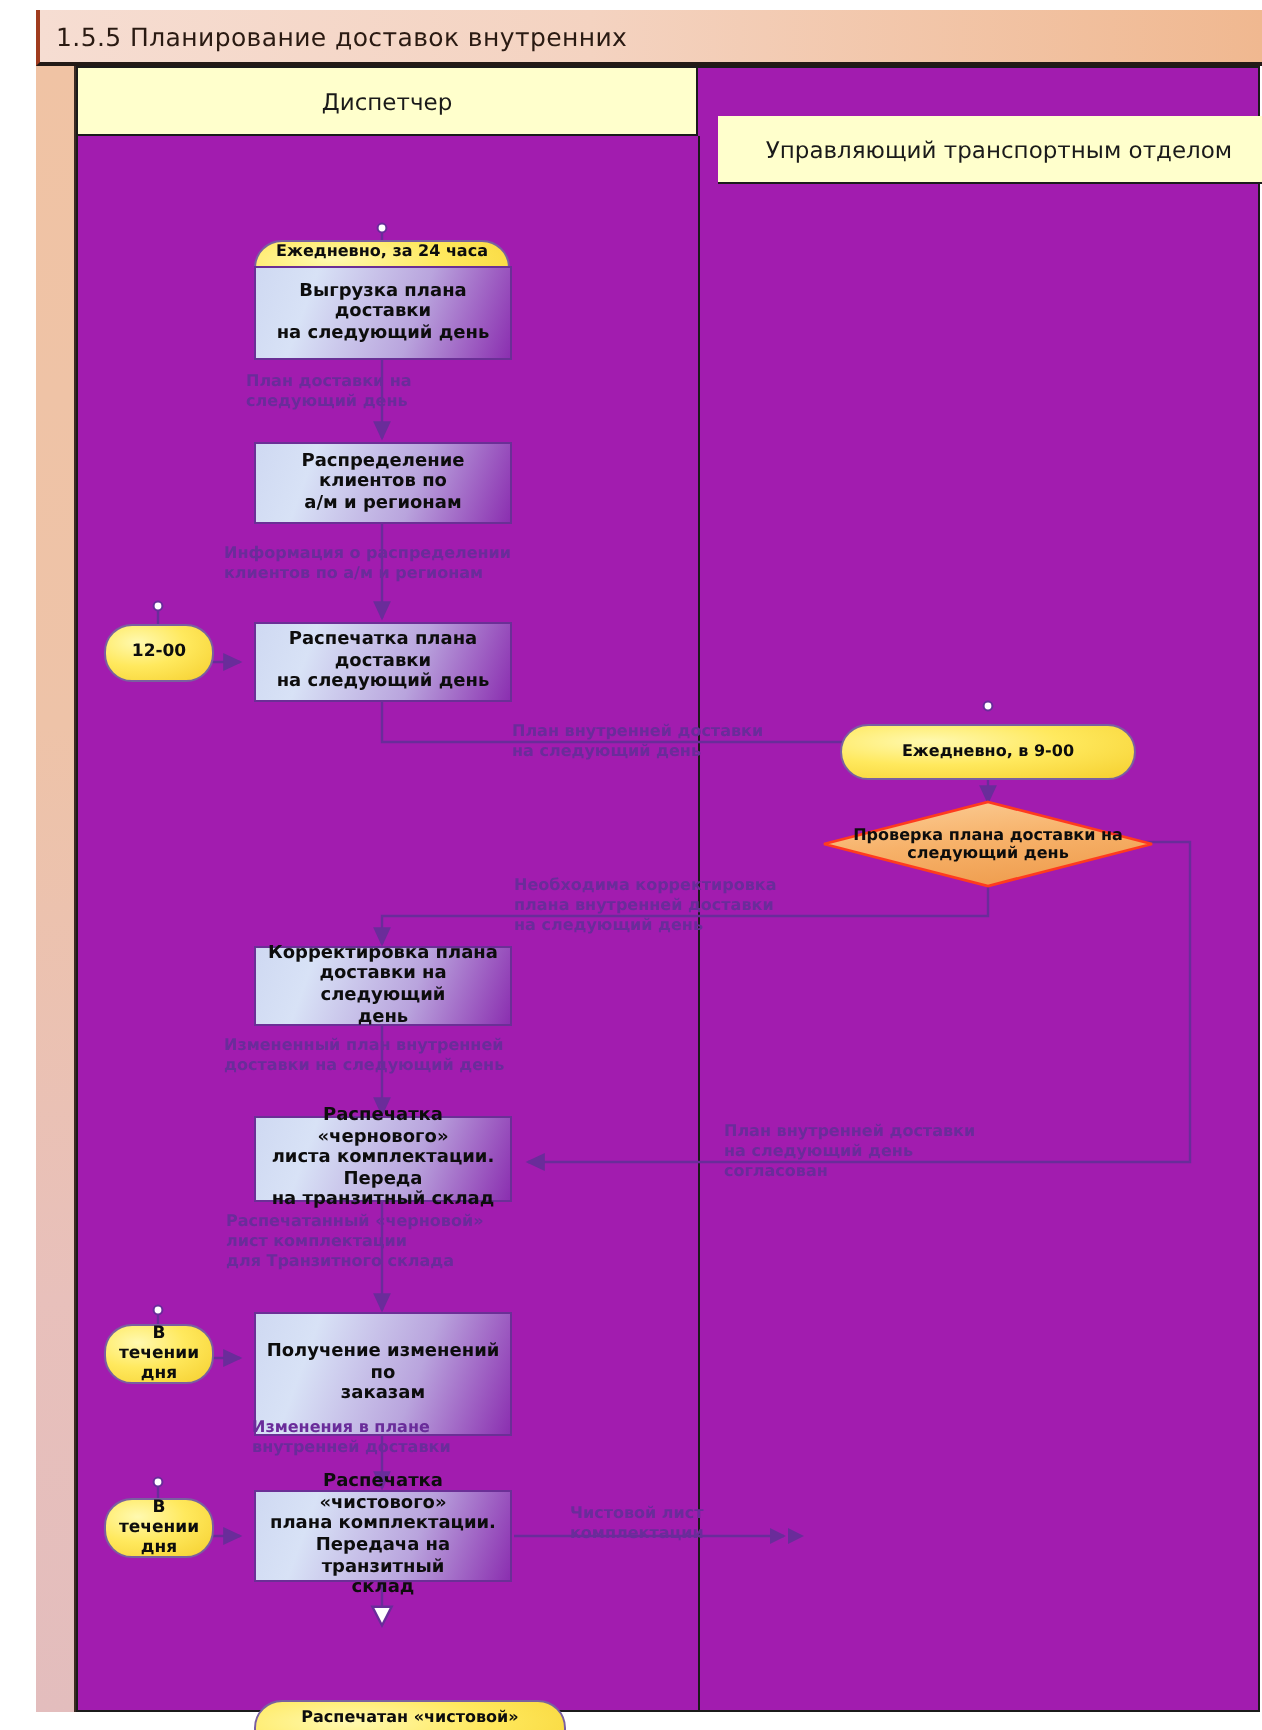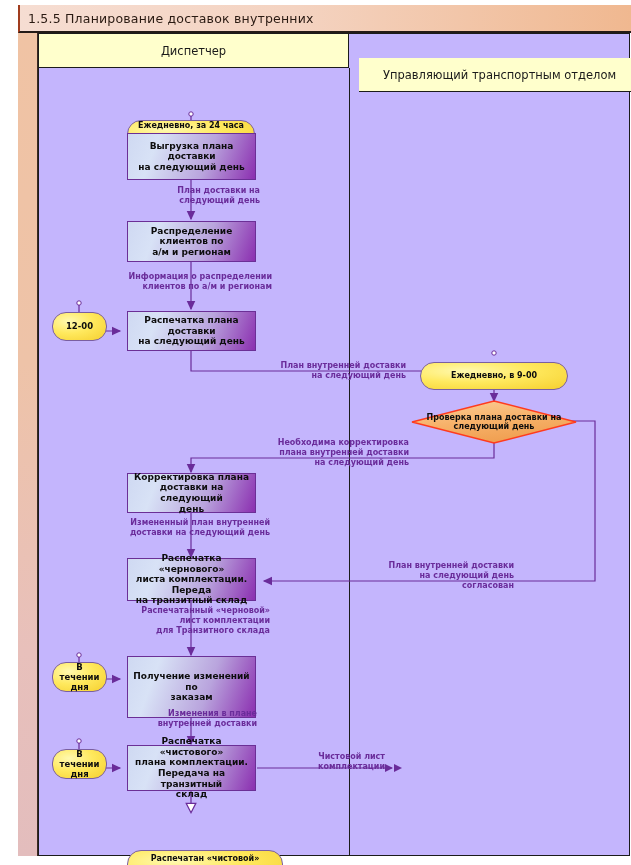--- a/index.html
+++ b/index.html
@@ -42,21 +42,21 @@
     letter-spacing: .2px;
     white-space: nowrap;
   }
 
   
   .lane-frame {
     position: absolute;
     left: 38px; top: 33px;
     width: 592px; height: 823px;
     border: 1px solid #1b1b1b;
-    background: #c4b5fd;
+    background: #a21caf;
   }
   .lane-head {
     position: absolute;
     top: 0; height: 34px;
     background: #ffffcc;
     border-bottom: 1px solid #1b1b1b;
     display: flex; align-items: center; justify-content: center;
   }
   .lane-head.l1 { left: 0; width: 310px; border-right: 1px solid #1b1b1b; }
   .lane-head.l2 { left: 320px; width: 281px; margin-top: 24px; }
@@ -116,21 +116,21 @@
     font-size: 8px; font-weight: bold; color: #0d0d0d;
     line-height: 1.18;
   }
 
   
   .flowtext {
     position: absolute;
     color: #6a2c9a;
     font-size: 8px;
     font-weight: bold;
-    text-align: right;
+    text-align: left;
     line-height: 1.25;
     white-space: pre-line;
   }
 </style>
 </head>
 <body>
 
 <div id="page">
 
   <div class="title-bar">

